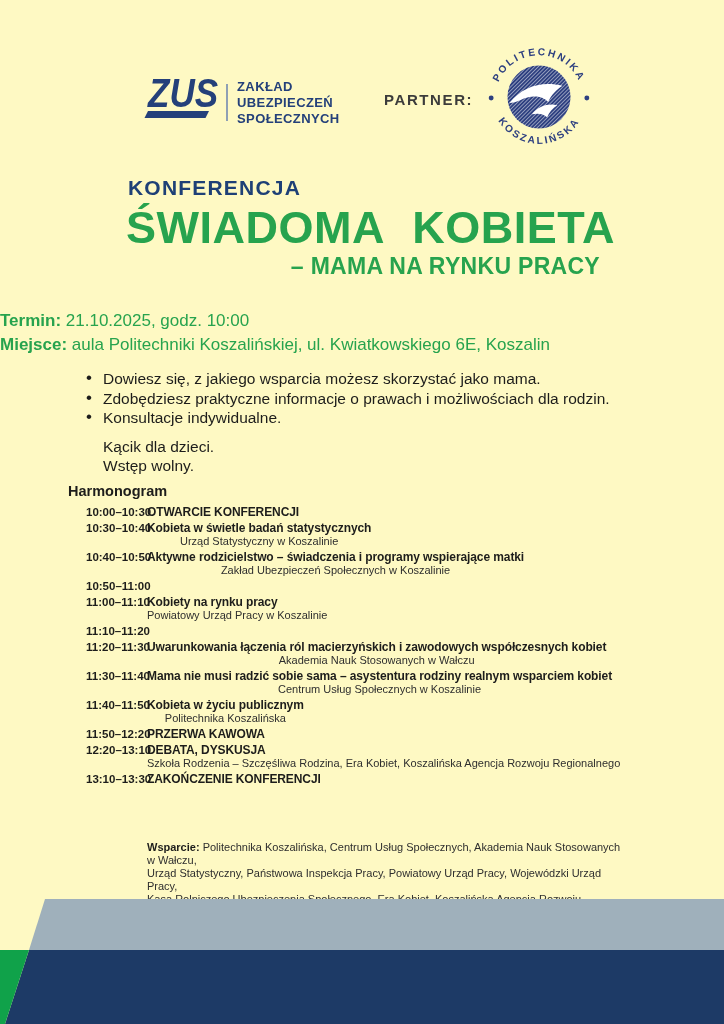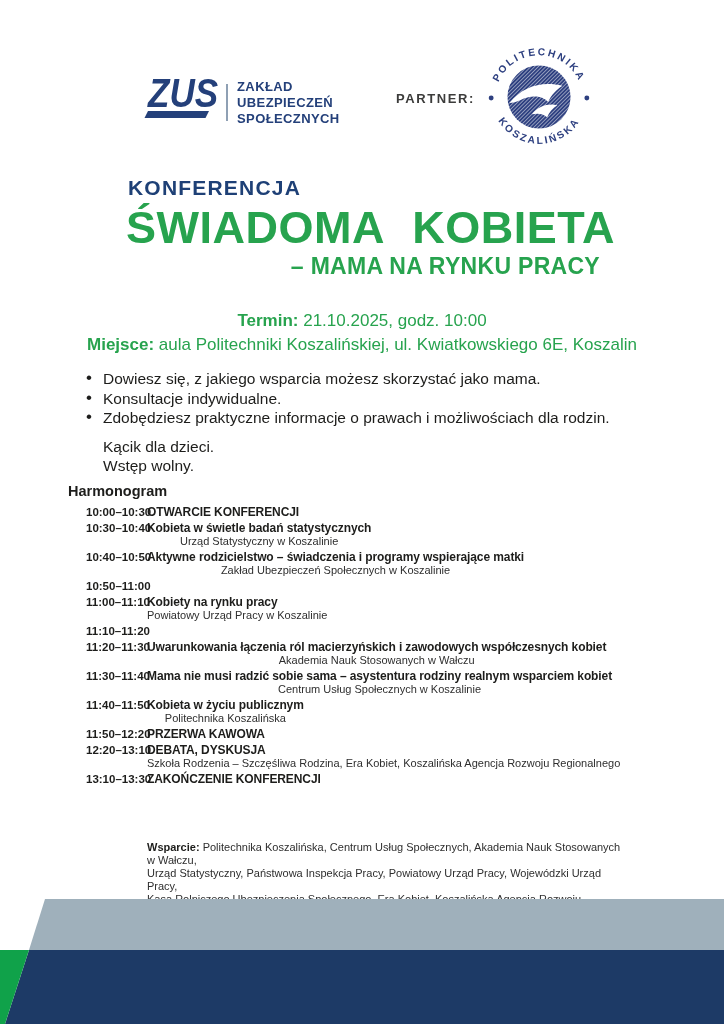--- a/index.html
+++ b/index.html
@@ -3,41 +3,41 @@
 <meta charset="utf-8">
 <style>
   :root{
     --navy:#1e4076; --green:#27a34e; --text:#1d1d1b;
     --footer-gray:#9fb0bb; --footer-navy:#1d3a66; --footer-green:#10a24a;
     --logo-navy:#24407a; --partner-text:#3c3c3b; --sub-text:#2e2e2e;
   }
   *{margin:0;padding:0;box-sizing:border-box;}
   html,body{background:#e9e9e9;}
   body{font-family:"Liberation Sans","DejaVu Sans",sans-serif;}
-  #poster{position:relative;width:724px;height:1024px;background:#ffffff;overflow:hidden;margin:0 auto;}
+  #poster{position:relative;width:724px;height:1024px;background:#fef9c3;overflow:hidden;margin:0 auto;}
 
   
   .zus-mark{position:absolute;left:143px;top:72px;width:80px;height:52px;}
   .zus-divider{position:absolute;left:226px;top:84px;width:2px;height:37px;background:#8fa0b4;}
   .zus-textblock{position:absolute;left:237px;top:79px;color:var(--logo-navy);
     font-size:13px;font-weight:700;line-height:16px;letter-spacing:0.4px;}
-  .partner-label{position:absolute;left:396px;top:91px;font-size:13px;font-weight:600;
+  .partner-label{position:absolute;left:384px;top:91px;font-size:15px;font-weight:600;
     letter-spacing:1.6px;color:var(--partner-text);}
   .pk-logo{position:absolute;left:482px;top:40px;width:114px;height:114px;}
 
   
   .kicker{position:absolute;left:128px;top:176px;font-size:21px;font-weight:600;
     letter-spacing:1.2px;color:var(--navy);}
   .main-title{position:absolute;left:126px;top:202px;font-size:45px;font-weight:800;
     letter-spacing:0.5px;word-spacing:16px;color:var(--green);}
   .subtitle{position:absolute;left:128px;top:253px;width:472px;text-align:right;
     font-size:23px;font-weight:600;letter-spacing:0.3px;color:var(--green);}
 
   
-  .details{position:absolute;left:0;top:309px;width:724px;text-align:center;
+  .details{position:absolute;left:0;top:309px;width:724px;
     color:var(--green);font-size:17px;line-height:23.5px;}
   .details .b{font-weight:700;}
 
   
   .intro{position:absolute;left:86px;top:369px;color:var(--text);font-size:15.5px;line-height:19.5px;}
   .intro ul{list-style:none;}
   .intro li{position:relative;padding-left:17px;}
   .intro li::before{content:"\2022";position:absolute;left:0;top:-1px;font-size:17px;}
   .intro .extras{margin-top:9px;padding-left:17px;}
 
@@ -109,22 +109,22 @@
     </div>
     <div>
       <span class="b">Miejsce:</span>
       <span>aula Politechniki Koszalińskiej, ul. Kwiatkowskiego 6E, Koszalin</span>
     </div>
   </div>
 
   <div class="intro">
     <ul>
         <li>Dowiesz się, z jakiego wsparcia możesz skorzystać jako mama.</li>
+        <li>Zdobędziesz praktyczne informacje o prawach i możliwościach dla rodzin.</li>
         <li>Konsultacje indywidualne.</li>
-        <li>Zdobędziesz praktyczne informacje o prawach i możliwościach dla rodzin.</li>
       </ul>
     <div class="extras">
         <div>Kącik dla dzieci.</div>
         <div>Wstęp wolny.</div>
       </div>
   </div>
 
   <div class="sched-heading">Harmonogram</div>
   <div class="schedule">
       <div class="srow">

